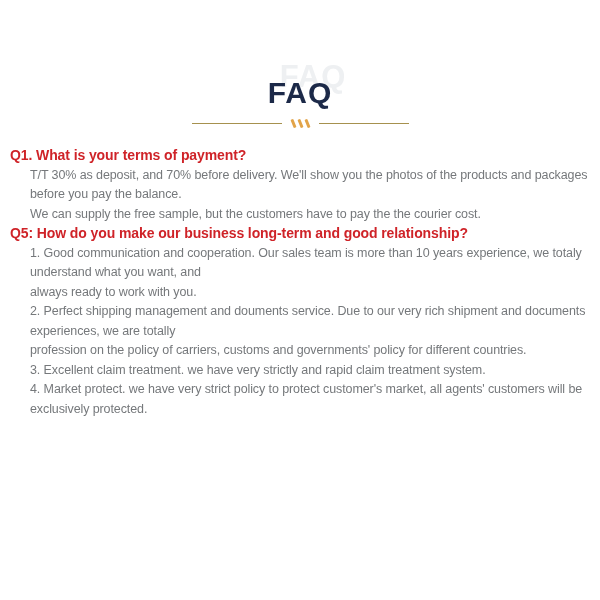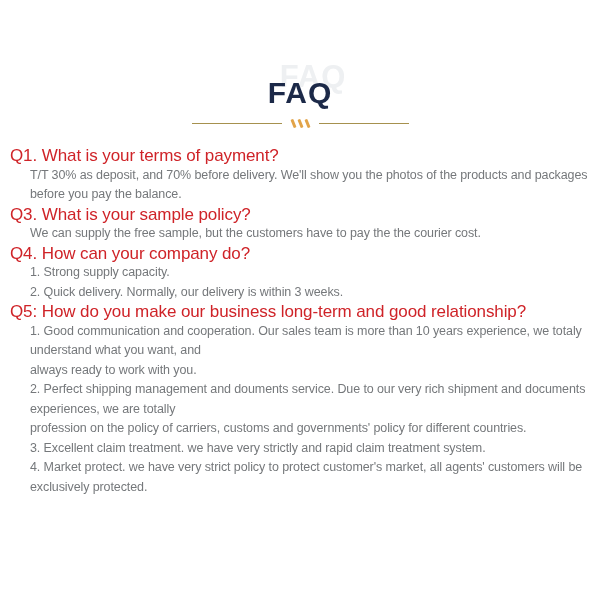--- a/index.html
+++ b/index.html
@@ -71,22 +71,22 @@
   }
   
   .faq {
     margin: 17px 6px 0 10px;
     font-size: 12.5px;
     line-height: 19.5px;
     letter-spacing: -0.1px;
   }
   .q {
     color: var(--question, #cf2328);
-    font-weight: normal;
-    font-size: 17px;
+    font-weight: bold;
+    font-size: 14px;
   }
   .a {
     color: var(--answer, #75787b);
     white-space: pre-line;
     margin-left: 20px;
   }
 </style>
 </head>
 <body>
 
@@ -107,27 +107,21 @@
     <span class="d-line"></span>
   </div>
 
   <div class="faq">
     <div class="item">
       <div class="q">Q1. What is your terms of payment?</div>
       <div class="a">T/T 30% as deposit, and 70% before delivery. We'll show you the photos of the products and packages
 before you pay the balance.</div>
     </div>
     <div class="item">
-      <div class="q">Q3. What is your sample policy?</div>
       <div class="a">We can supply the free sample, but the customers have to pay the the courier cost.</div>
-    </div>
-    <div class="item">
-      <div class="q">Q4. How can your company do?</div>
-      <div class="a">1. Strong supply capacity.
-2. Quick delivery. Normally, our delivery is within 3 weeks.</div>
     </div>
     <div class="item">
       <div class="q">Q5: How do you make our business long-term and good relationship?</div>
       <div class="a">1. Good communication and cooperation. Our sales team is more than 10 years experience, we totaly
 understand what you want, and
 always ready to work with you.
 2. Perfect shipping management and douments service. Due to our very rich shipment and documents
 experiences, we are totally
 profession on the policy of carriers, customs and governments' policy for different countries.
 3. Excellent claim treatment. we have very strictly and rapid claim treatment system.

